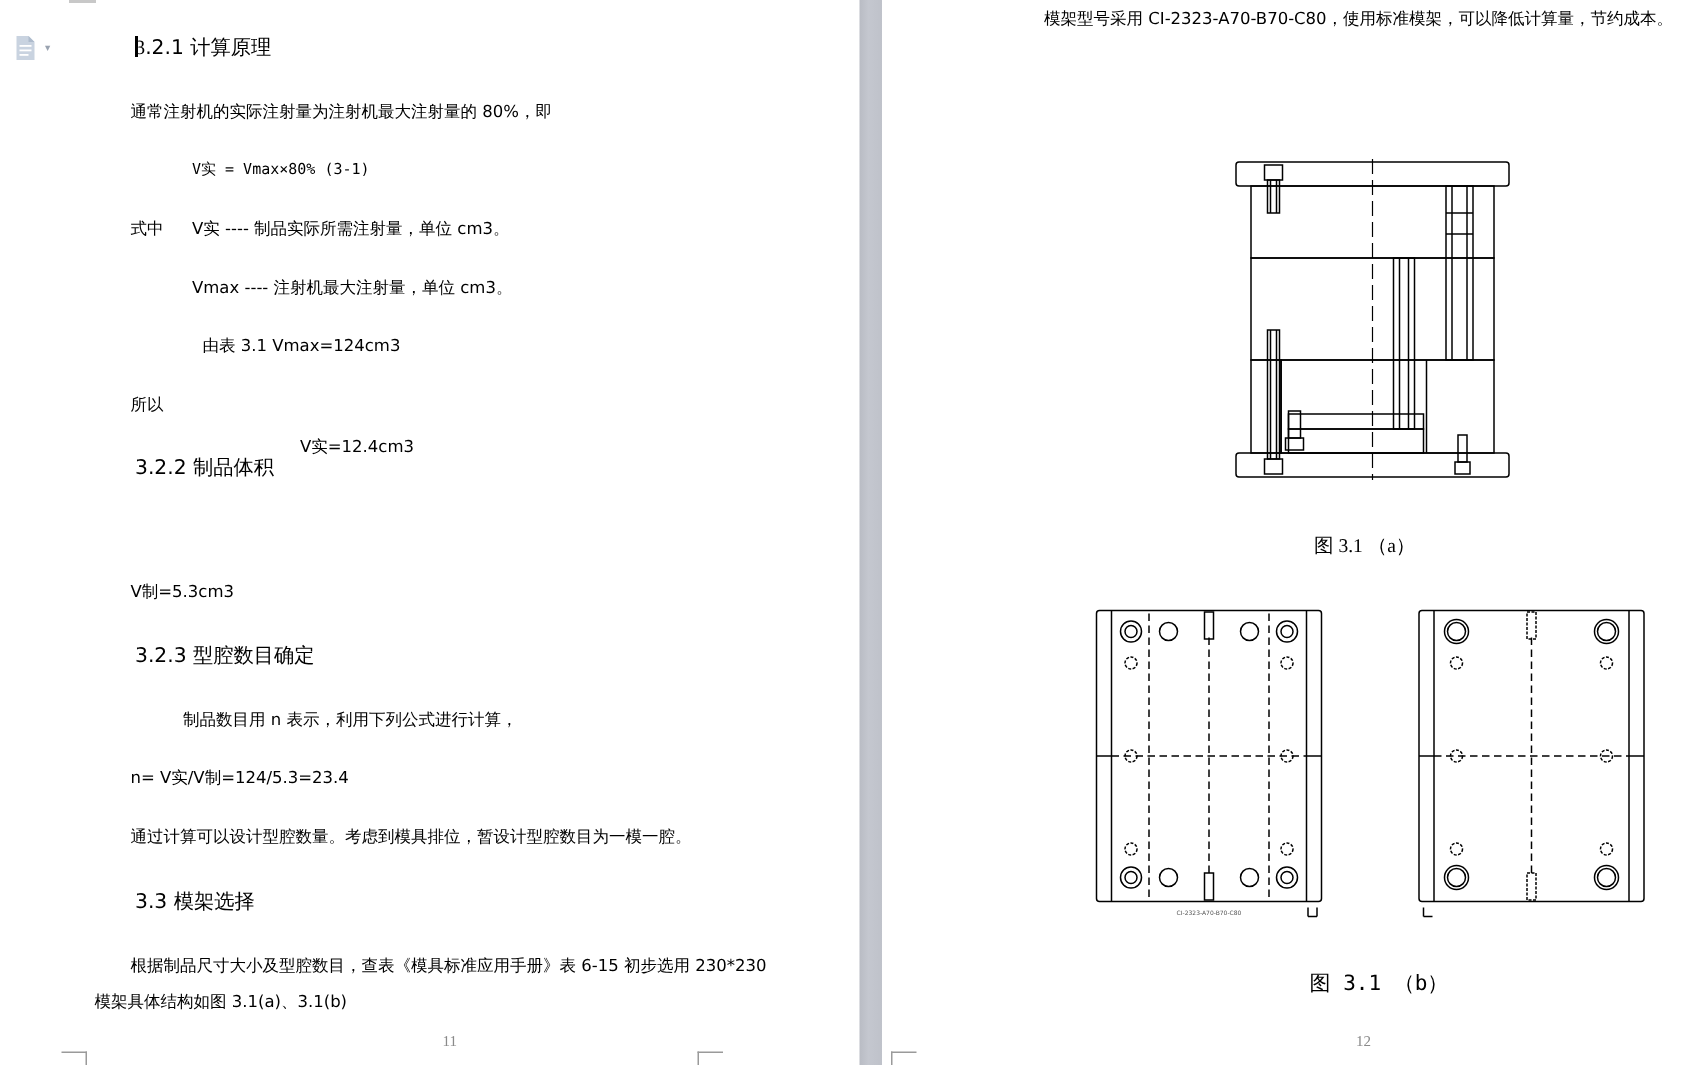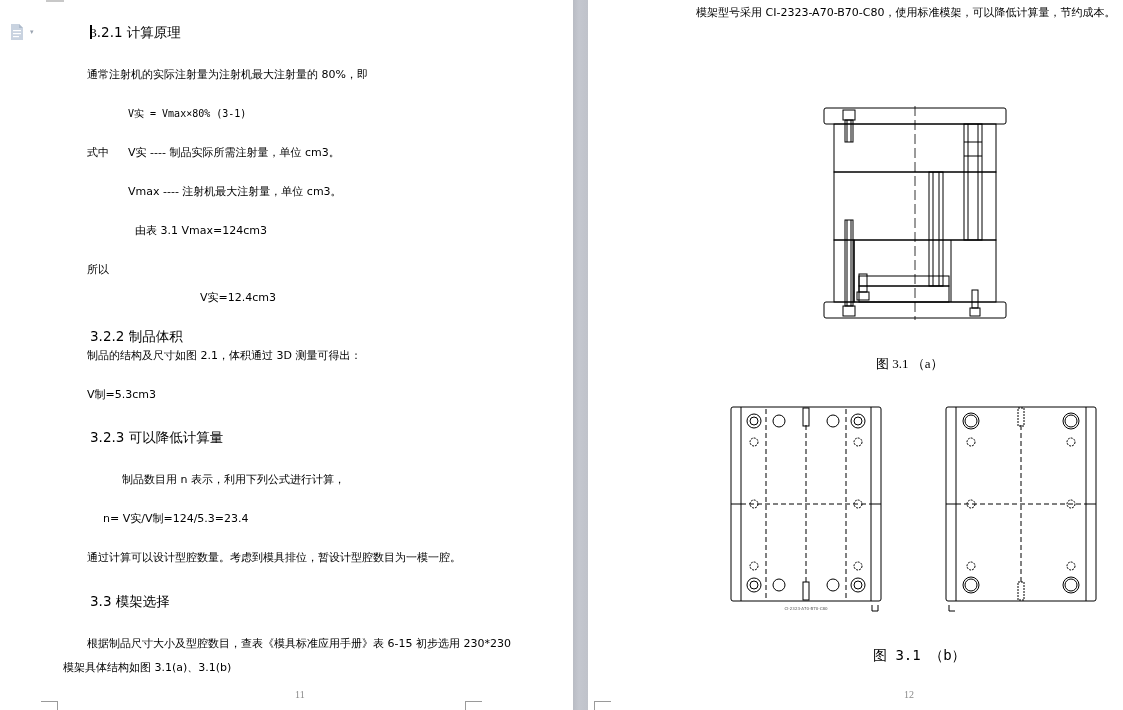--- a/index.html
+++ b/index.html
@@ -62,31 +62,30 @@
   <div class="line" style="left:87px;top:146px;">式中</div>
   <div class="line" style="left:128px;top:146px;">V实  ---- 制品实际所需注射量，单位 cm3。</div>
 
   <div class="line" style="left:128px;top:185px;">Vmax ---- 注射机最大注射量，单位 cm3。</div>
 
   <div class="line" style="left:135px;top:224px;">由表 3.1    Vmax=124cm3</div>
 
   <div class="line" style="left:87px;top:263px;">所以</div>
   <div class="line" style="left:200px;top:263px;margin-top:28px;">V实=12.4cm3</div>
 
-  <div class="line heading" style="left:90px;top:304px;margin-top:24px;">3.2.2  制品体积</div>
-
-  <div class="line" style="left:87px;top:349px;">制品的结构及尺寸如图 2.1，体积通过 3D 测量可得出：</div>
+  <div class="line heading" style="left:90px;top:304px;">3.2.2  制品体积</div>
+
 
   <div class="line" style="left:87px;top:388px;">V制=5.3cm3</div>
 
-  <div class="line heading" style="left:90px;top:429px;">3.2.3  可以降低计算量</div>
+  <div class="line heading" style="left:90px;top:429px;">3.2.3  型腔数目确定</div>
 
   <div class="line" style="left:87px;top:473px;margin-left:35px;">制品数目用 n 表示，利用下列公式进行计算，</div>
 
-  <div class="line" style="left:103px;top:512px;">n= V实/V制=124/5.3=23.4</div>
+  <div class="line" style="left:87px;top:512px;">n= V实/V制=124/5.3=23.4</div>
 
   <div class="line" style="left:87px;top:551px;">通过计算可以设计型腔数量。考虑到模具排位，暂设计型腔数目为一模一腔。</div>
 
   <div class="line heading" style="left:90px;top:593px;">3.3  模架选择</div>
 
   <div class="line" style="left:87px;top:637px;">根据制品尺寸大小及型腔数目，查表《模具标准应用手册》表 6-15 初步选用 230*230</div>
   <div class="line" style="left:63px;top:661px;">模架具体结构如图 3.1(a)、3.1(b)</div>
 
   <div class="pagenum" style="left:295px;top:689px;">11</div>
 

